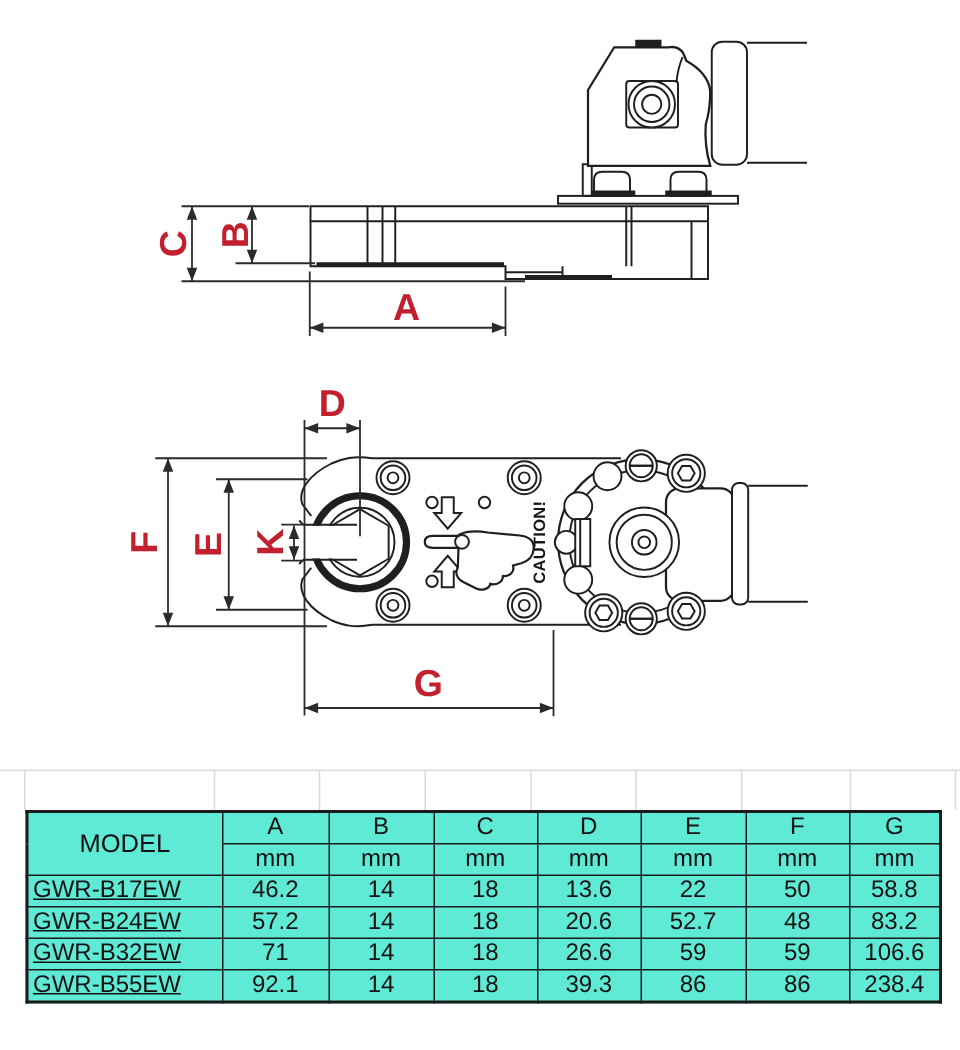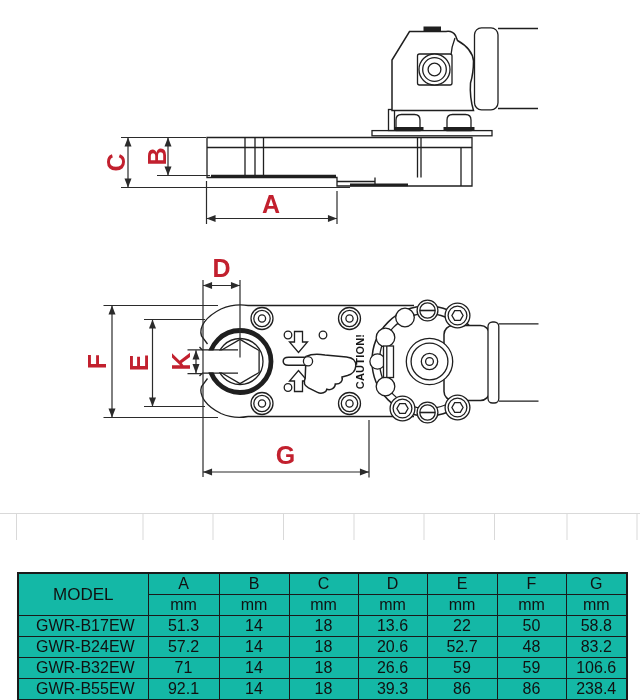--- a/index.html
+++ b/index.html
@@ -16,25 +16,25 @@
   .lnf{stroke:var(--line);stroke-width:1.3;fill:#fff;}
   .lnf15{stroke:var(--line);stroke-width:1.5;fill:#fff;}
   .thk{stroke:var(--line);stroke-width:2.8;fill:none;}
   .fill{fill:var(--line);stroke:none;}
   .dim{stroke:var(--dim);stroke-width:1.2;fill:none;}
   .grid{stroke:var(--grid);stroke-width:1;fill:none;}
   .dim-label{fill:var(--label-red);font:700 25px "Liberation Sans",sans-serif;text-anchor:middle;}
   .caution{fill:#161616;font:700 11px "Liberation Sans",sans-serif;text-anchor:middle;letter-spacing:.2px;}
 
   
-  .spec-table{position:absolute;left:17px;top:572px;width:609px;border-collapse:collapse;
-              table-layout:fixed;background:#14b8a6;border:2px solid var(--table-border);}
+  .spec-table{position:absolute;left:17px;top:540px;width:609px;border-collapse:collapse;
+              table-layout:fixed;background:#5eead4;border:2px solid var(--table-border);}
   .spec-table td{border:1px solid var(--table-border);height:20px;padding:0;text-align:center;
                  font-size:16px;line-height:1;color:var(--text);white-space:nowrap;overflow:hidden;}
-  .spec-table td.model{text-align:left;padding-left:17px;}
+  .spec-table td.model{text-align:left;padding-left:3px;text-decoration:underline;}
   .spec-table td.model-header{text-align:center;font-size:17px;}
 </style>
 </head>
 <body>
 
 <div class="page">
 
 <svg width="640" height="700" viewBox="0 0 640 700">
   <defs>
     <marker id="ar" viewBox="0 0 10 8" refX="9.3" refY="4" markerWidth="8.6" markerHeight="6.9" orient="auto-start-reverse">
@@ -230,21 +230,21 @@
       <td>mm</td>
       <td>mm</td>
       <td>mm</td>
       <td>mm</td>
       <td>mm</td>
       <td>mm</td>
       <td>mm</td>
     </tr>
     <tr>
       <td class="model">GWR-B17EW</td>
-      <td>51.3</td>
+      <td>46.2</td>
       <td>14</td>
       <td>18</td>
       <td>13.6</td>
       <td>22</td>
       <td>50</td>
       <td>58.8</td>
     </tr>
     <tr>
       <td class="model">GWR-B24EW</td>
       <td>57.2</td>

